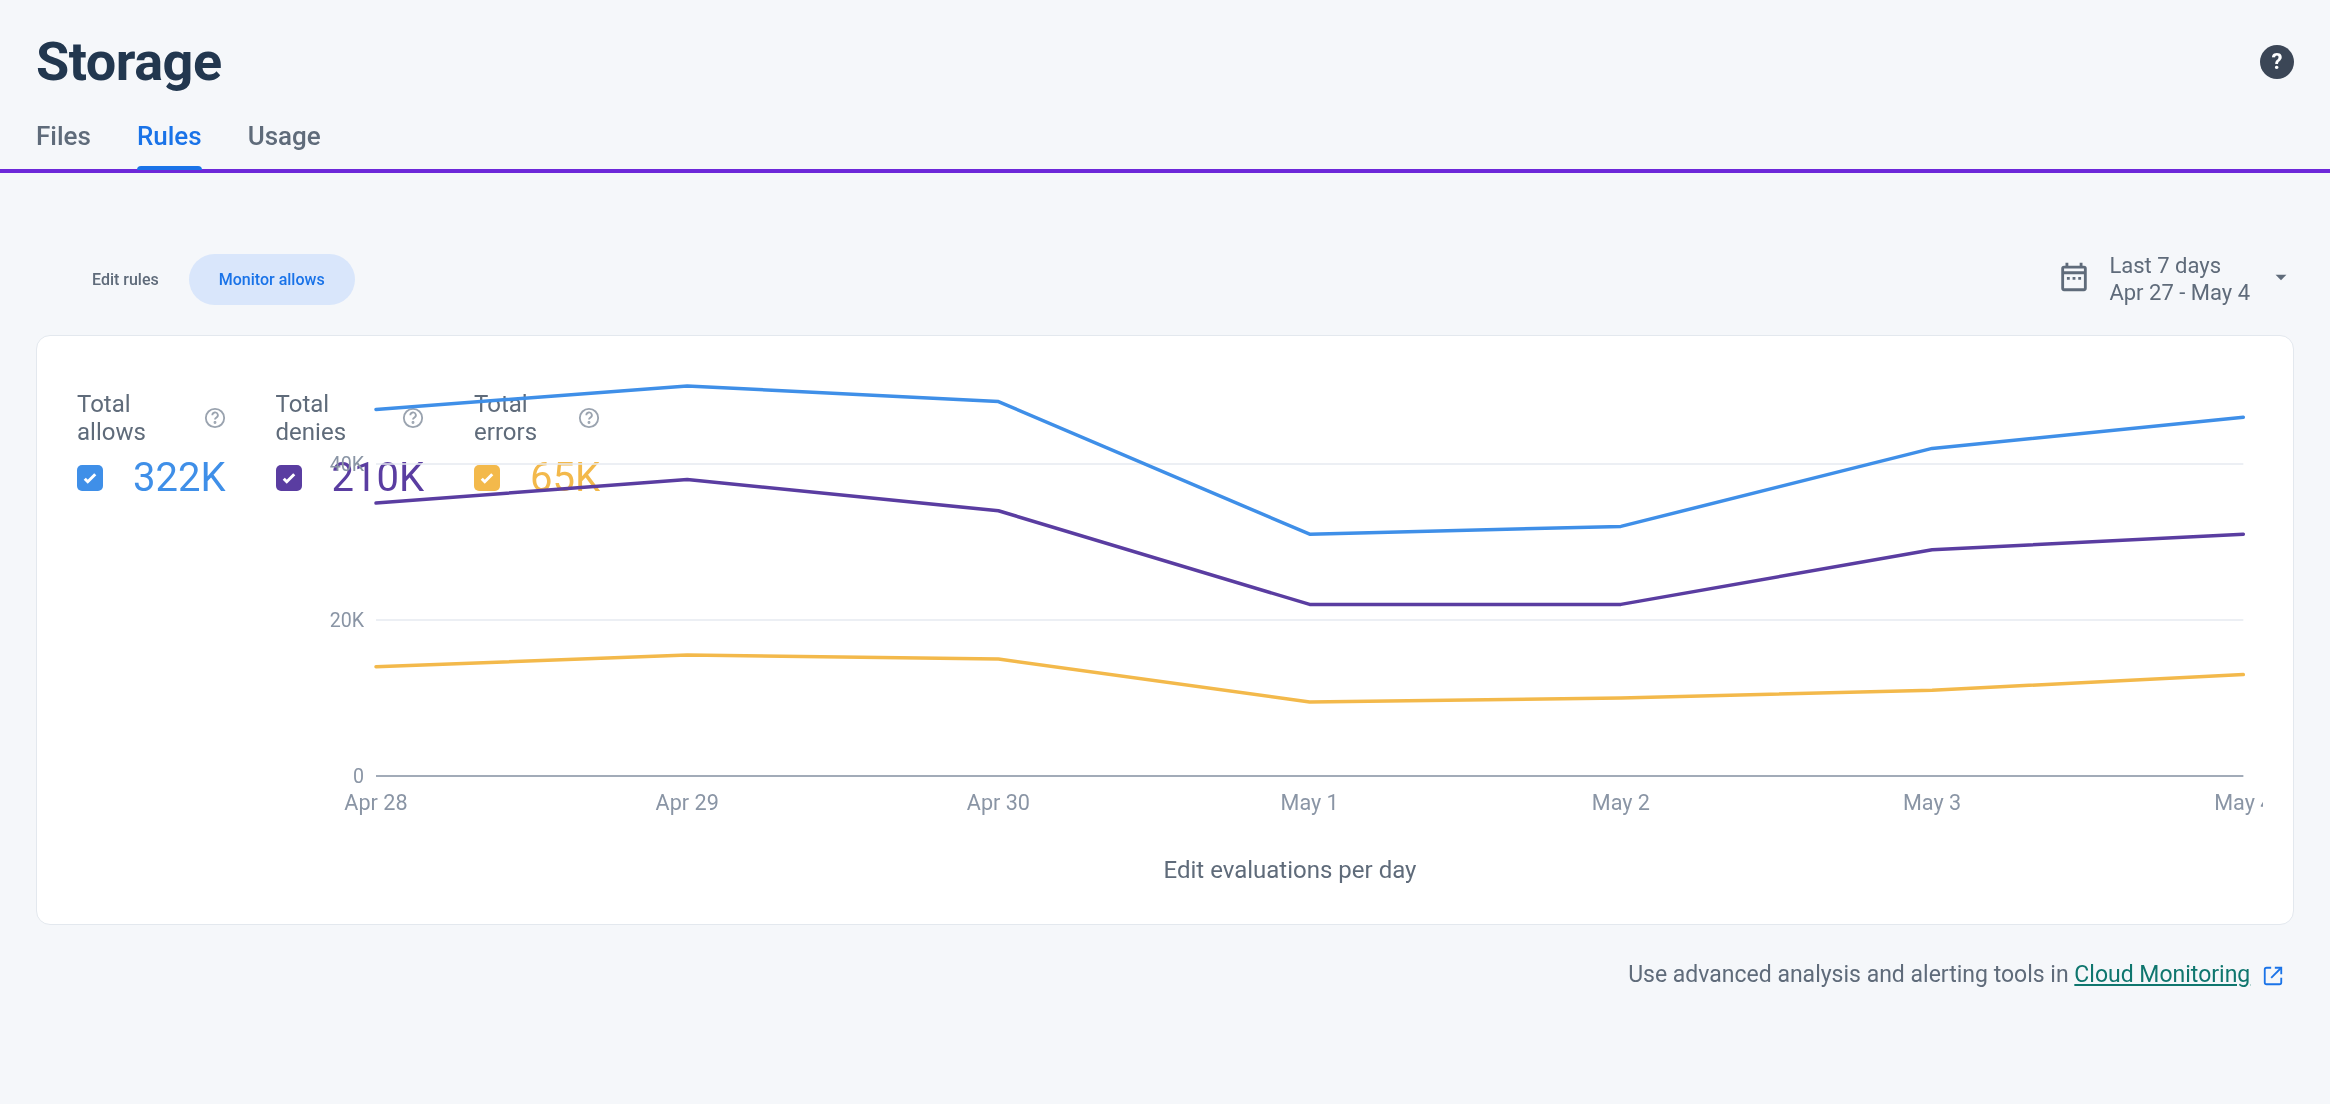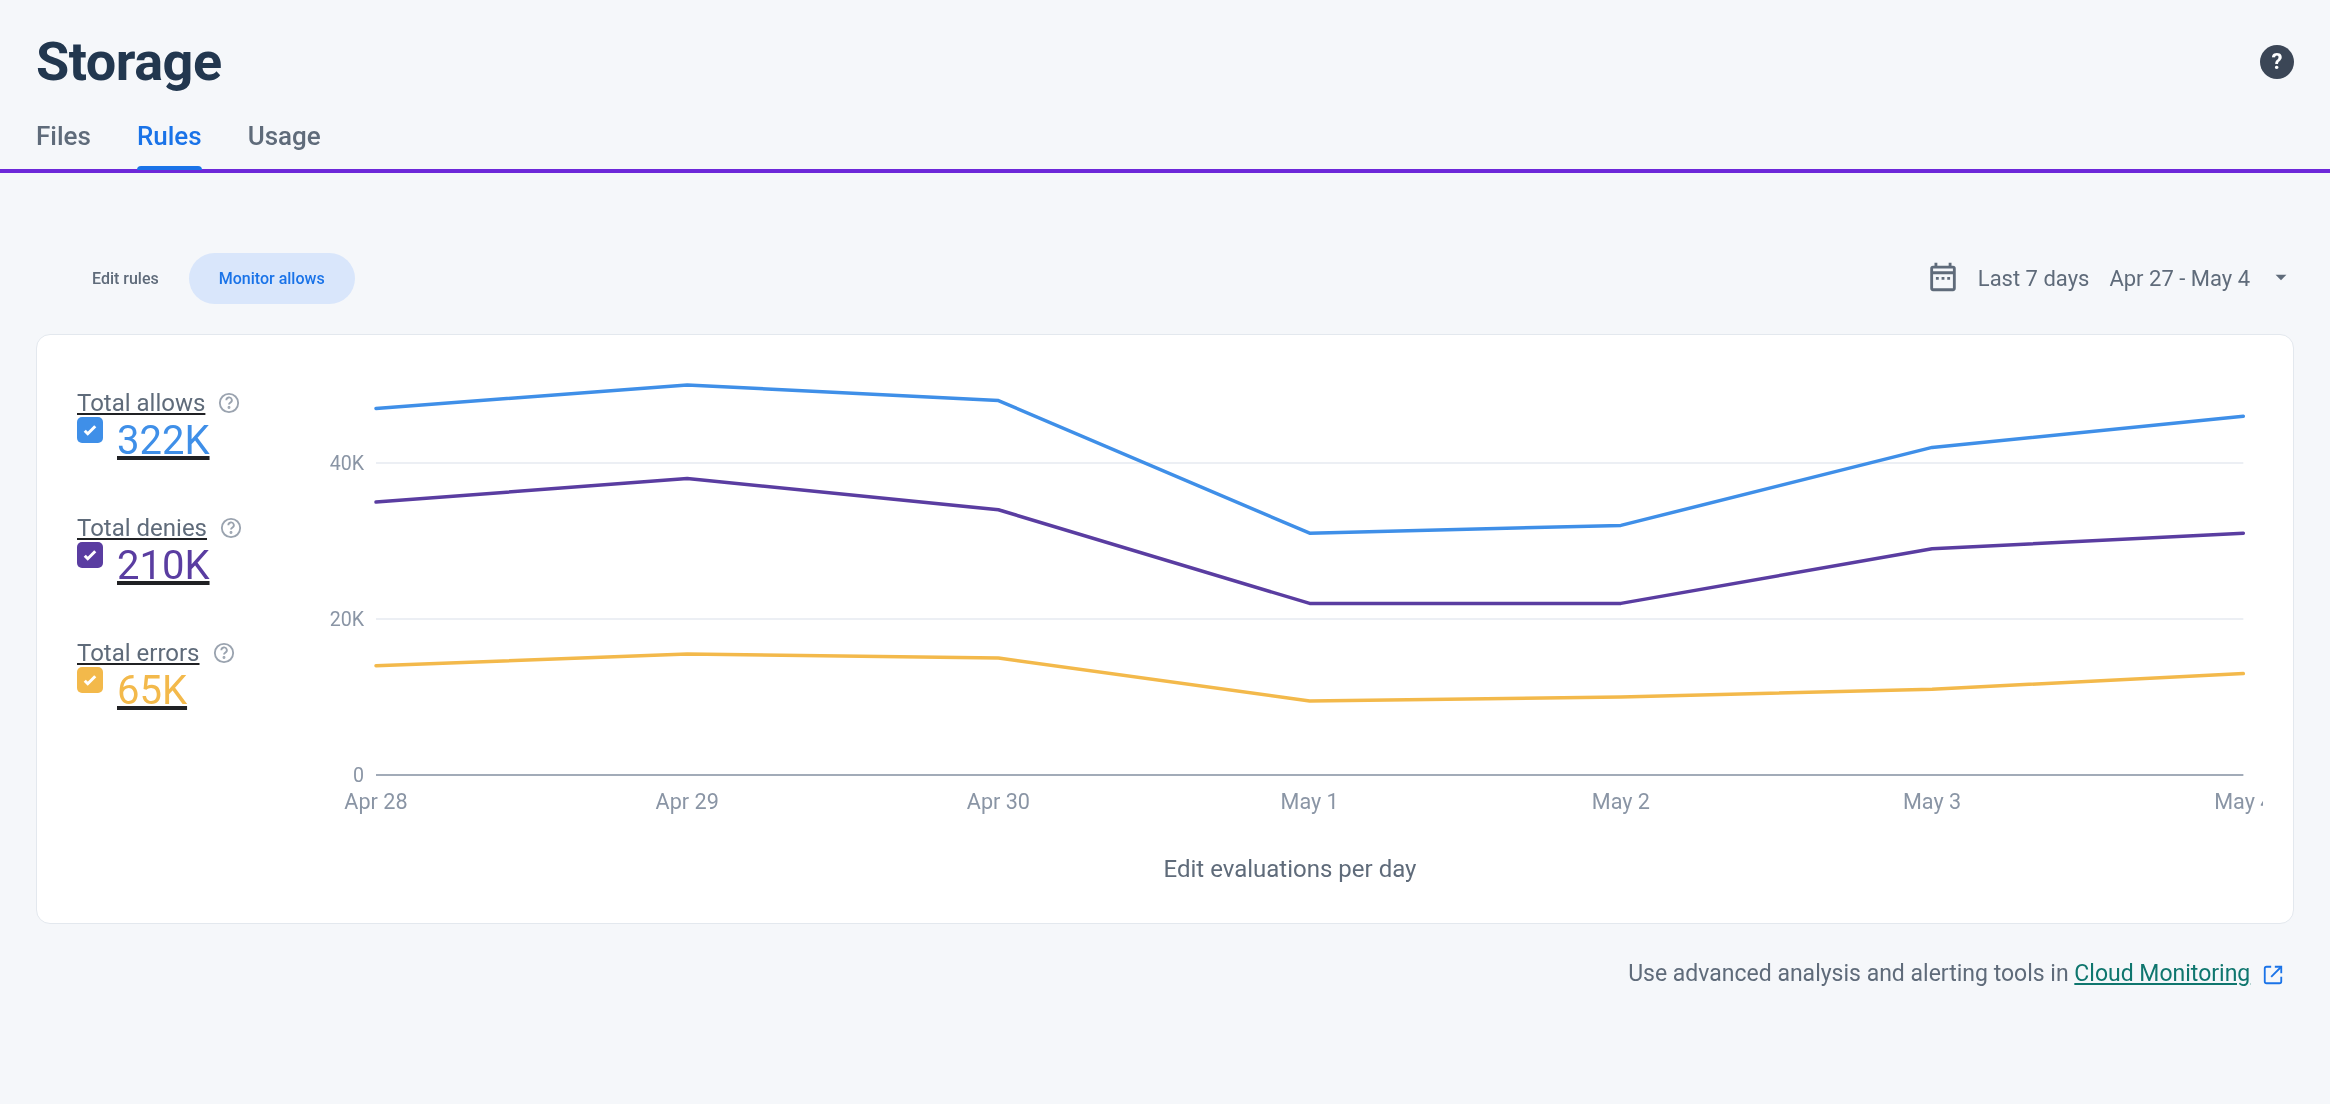--- a/index.html
+++ b/index.html
@@ -89,63 +89,64 @@
     align-items: center;
     gap: 18px;
     cursor: pointer;
     color: #5f6b7a;
   }
   .date-picker .cal-icon {
     color: #5f6b7a;
   }
   .date-picker .labels {
     display: flex;
-    flex-direction: row;
-    gap: 20px;
+    flex-direction: column;
+    gap: 2px;
     justify-content: space-between;
   }
   .date-picker .l1 { font-size: 22px; }
   .date-picker .l2 { font-size: 22px; }
   .date-picker .drop-icon { color: #5f6b7a; }
   .card {
     margin: 0 36px;
     background: #fff;
     border: 1px solid #e3e8ee;
     border-radius: 14px;
     padding: 40px 30px 40px 30px;
     display: flex;
     gap: 10px;
   }
   .legend-col {
     width: 240px;
     display: flex;
-    flex-direction: column;
+    flex-direction: row;
     gap: 50px;
     padding-top: 14px;
     padding-left: 10px;
-    text-decoration: underline;
   }
   .legend-item .lbl-row {
     display: flex;
     align-items: center;
     gap: 12px;
     color: #5f6b7a;
     font-size: 24px;
   }
   .legend-item .q-icon {
     width: 24px; height: 24px;
     display: inline-flex;
     align-items: center;
     justify-content: center;
     color: #9aa3af;
     cursor: pointer;
   }
   .legend-item .val-row {
     display: flex;
-    gap: 14px;
+    align-items: center;
+    gap: 30px;
+    margin-top: 8px;
   }
   .legend-item .check {
     width: 26px; height: 26px;
     border-radius: 5px;
     display: inline-flex;
     align-items: center;
     justify-content: center;
     color: #fff;
     font-size: 18px;
   }

